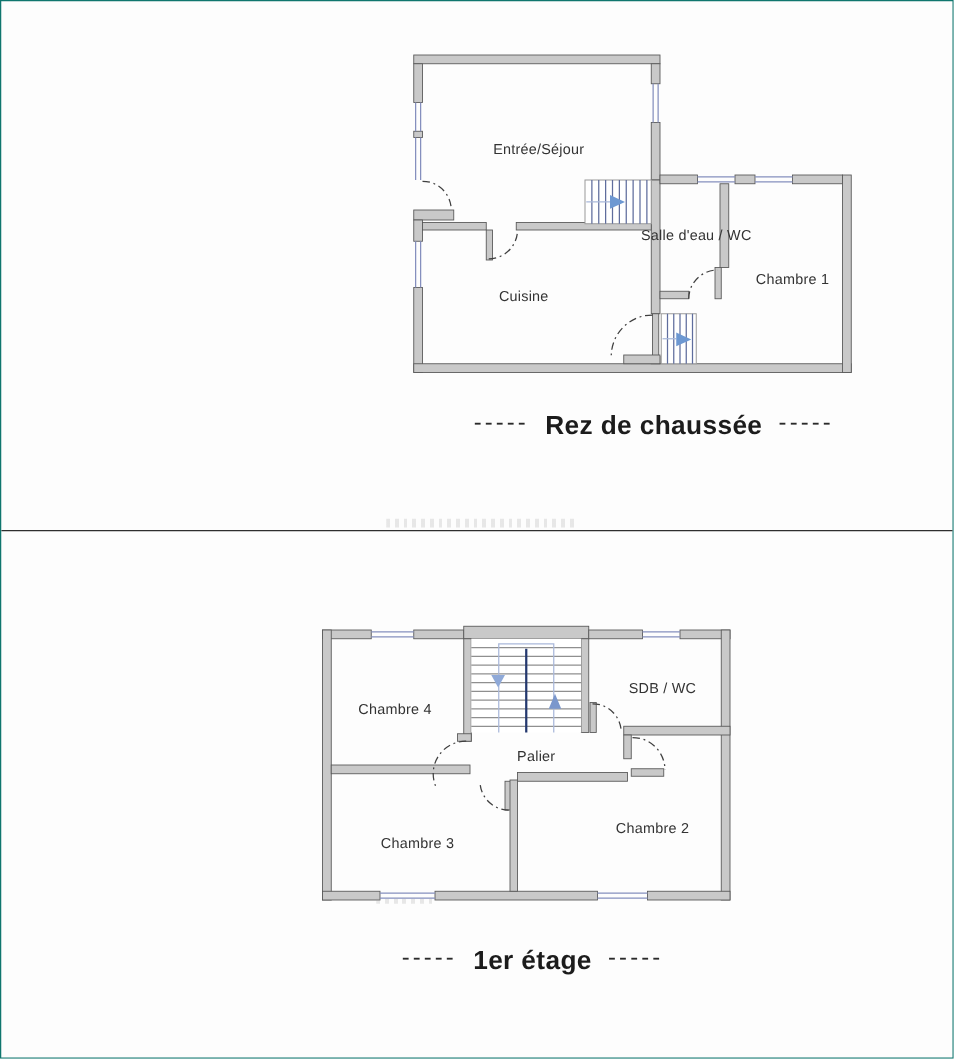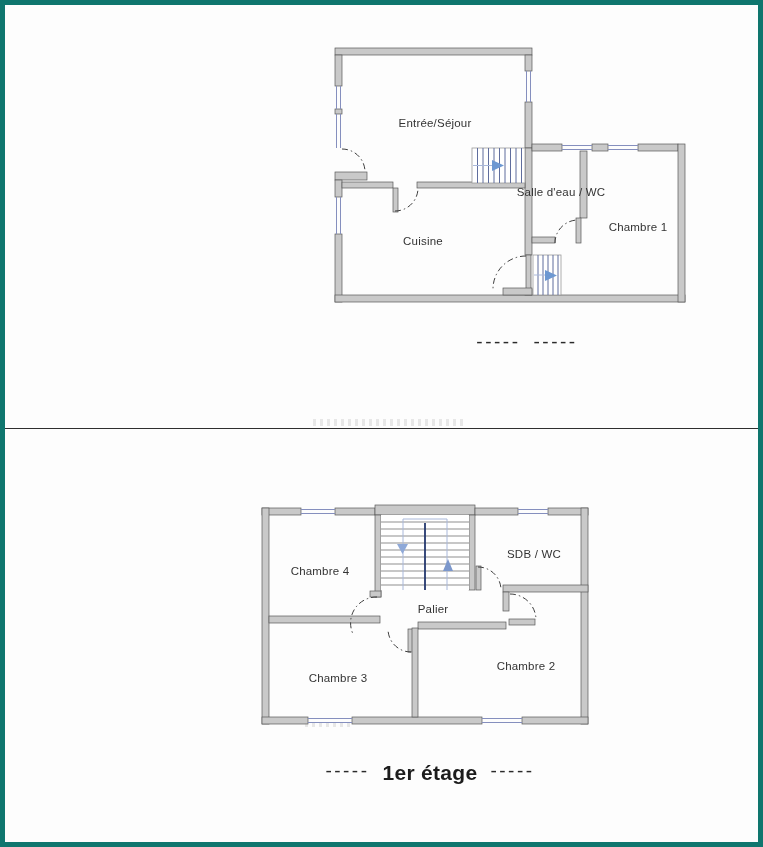--- a/index.html
+++ b/index.html
@@ -1,20 +1,20 @@
 <!DOCTYPE html>
 <html><head>
 <meta charset="utf-8">
 <style>
   html,body{margin:0;padding:0;background:#ffffff;}
   #canvas{
     position:relative;
     width:763px;height:847px;
     background:#fdfdfd;
-    border:5px solid #0f766e;
+    border:1px solid #0f766e;
     box-sizing:border-box;
     font-family:"Liberation Sans", sans-serif;
     overflow:hidden;
   }
   svg{position:absolute;left:0;top:0;}
   .room-label{
     fill:#333333;
     font-family:"Liberation Sans", sans-serif;
     font-size:11.5px;
     letter-spacing:.2px;
@@ -237,20 +237,21 @@
     </g>
   </svg>
 
   <div class="smudge" style="left:308px;top:414px;width:152px;height:7px;"></div>
   <div class="smudge" style="left:300px;top:718px;width:48px;height:4px;"></div>
 
   <div class="divider"></div>
 
   <div class="caption" style="left:382px;top:328px;">
     <span class="dashes">-----</span>
+    <span>Rez de chaussée</span>
     <span class="dashes">-----</span>
   </div>
 
   <div class="caption" style="left:285px;top:756px;">
     <span class="dashes">-----</span>
     <span>1er étage</span>
     <span class="dashes">-----</span>
   </div>
 
 </div>

